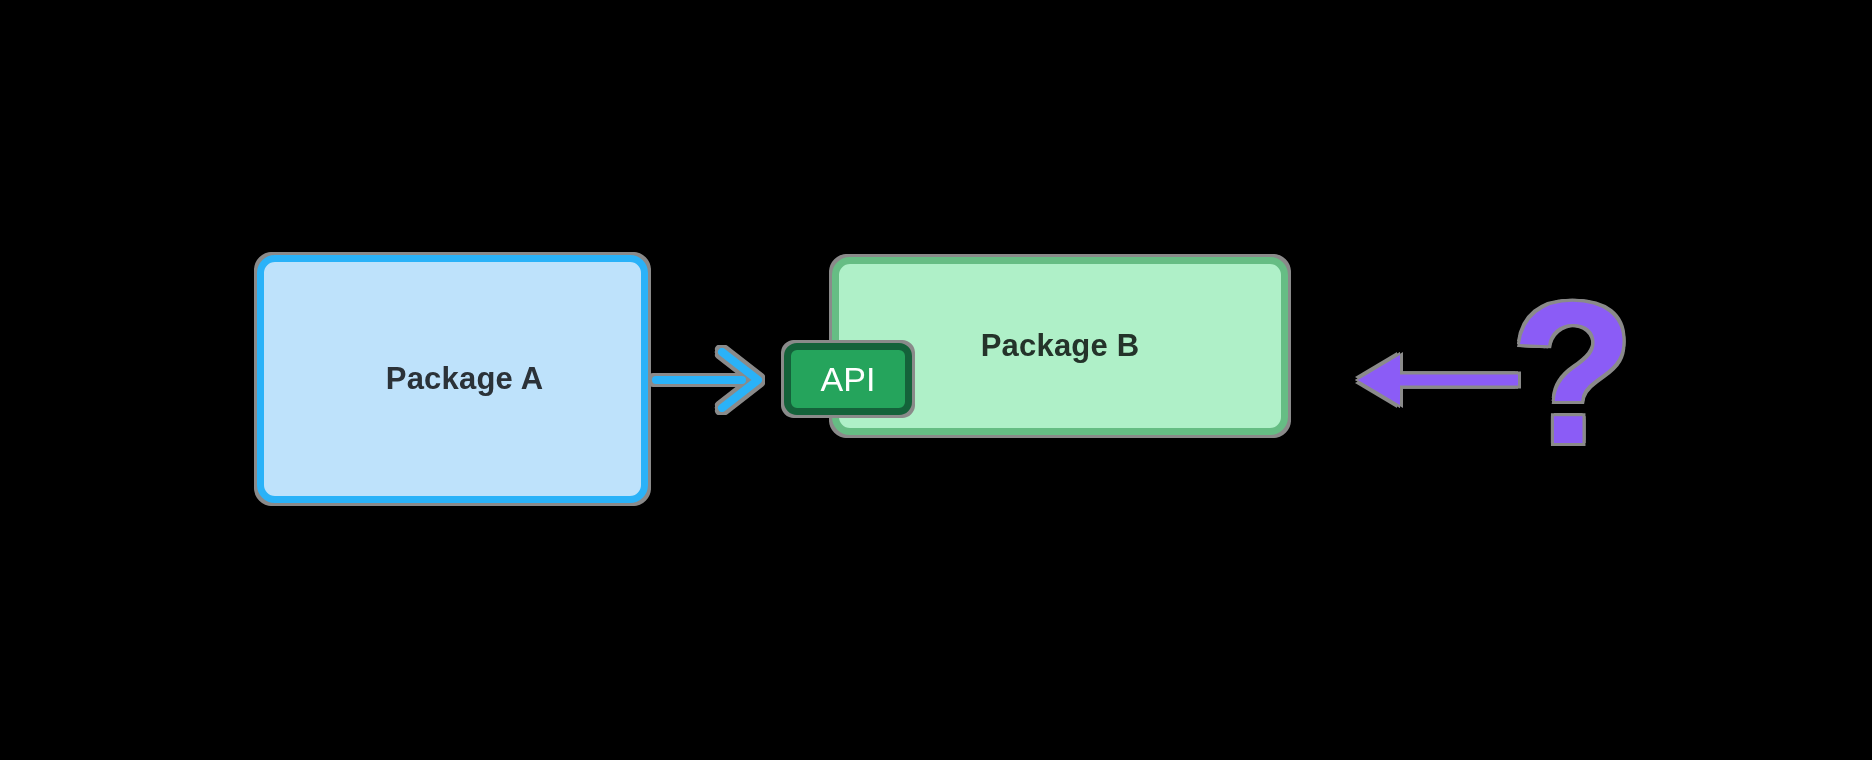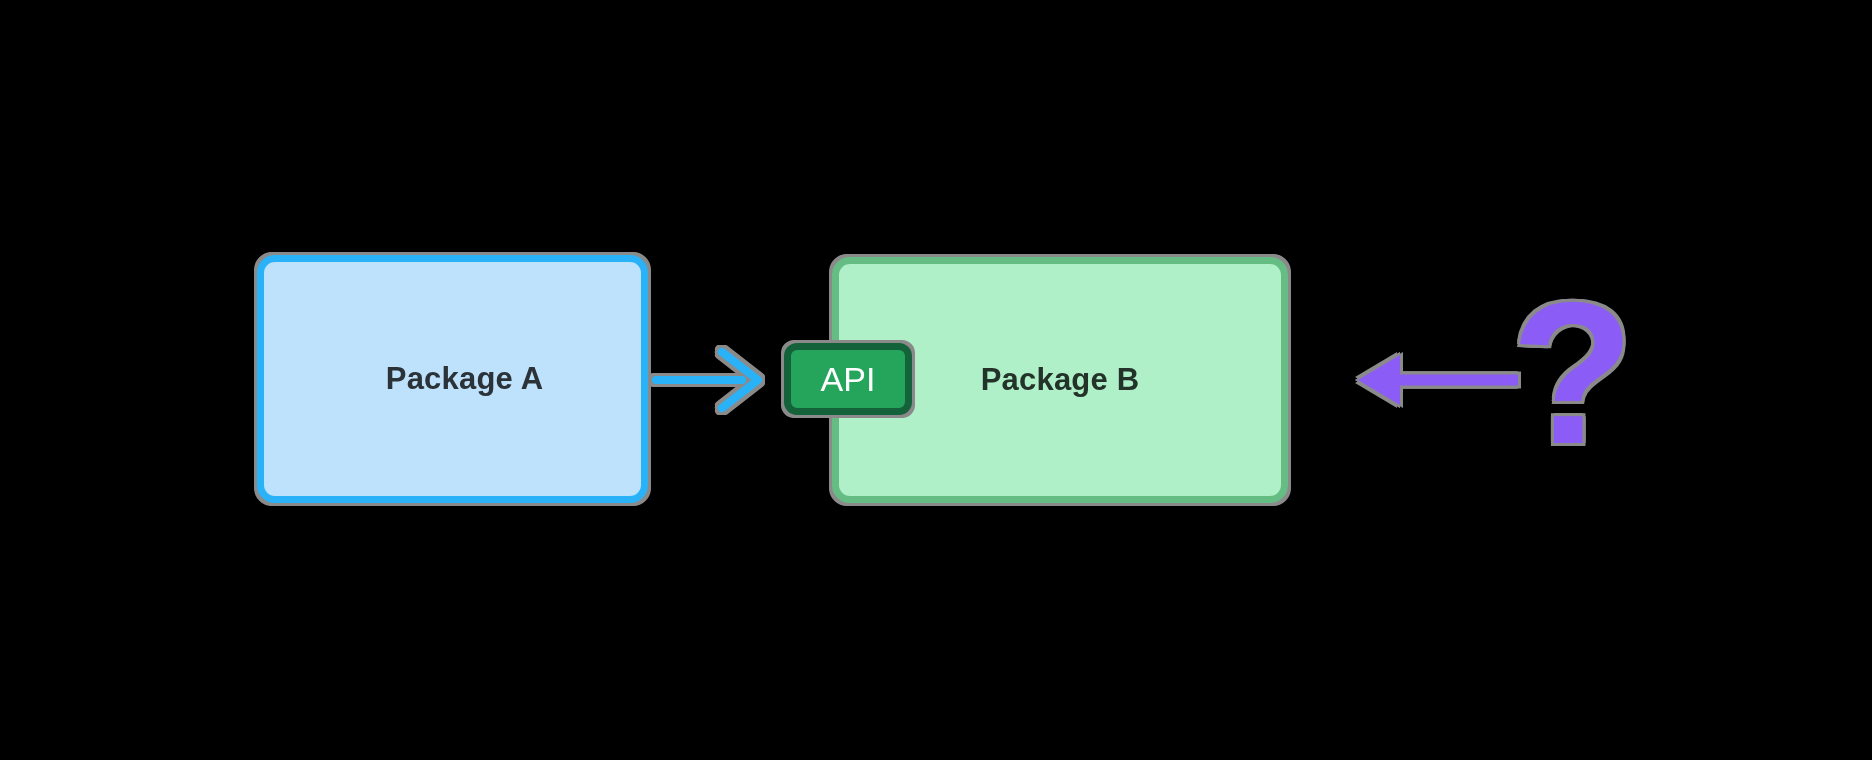--- a/index.html
+++ b/index.html
@@ -35,21 +35,21 @@
     border-radius:18px;
     display:flex;align-items:center;justify-content:center;
   }
   .pkg-a{
     left:257px;top:255px;width:391px;height:248px;
     background:var(--blue-fill);
     border:7px solid var(--blue);
     padding-left:24px;
   }
   .pkg-b{
-    left:832px;top:257px;width:456px;height:246px;
+    left:832px;top:257px;width:456px;height:178px;
     background:var(--green-fill);
     border:7px solid var(--green-border);
   }
   .pkg-label{
     font-size:31px;font-weight:bold;letter-spacing:.2px;
   }
   .pkg-a .pkg-label{color:var(--ink-a);}
   .pkg-b .pkg-label{color:var(--ink-b);}
   .badge{
     position:absolute;

